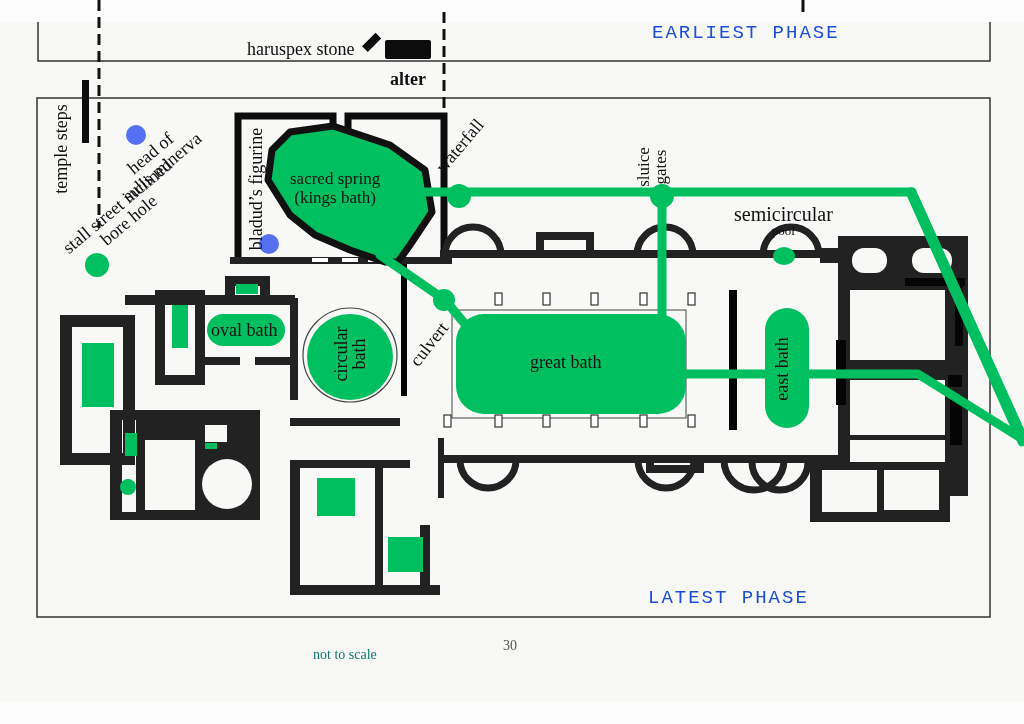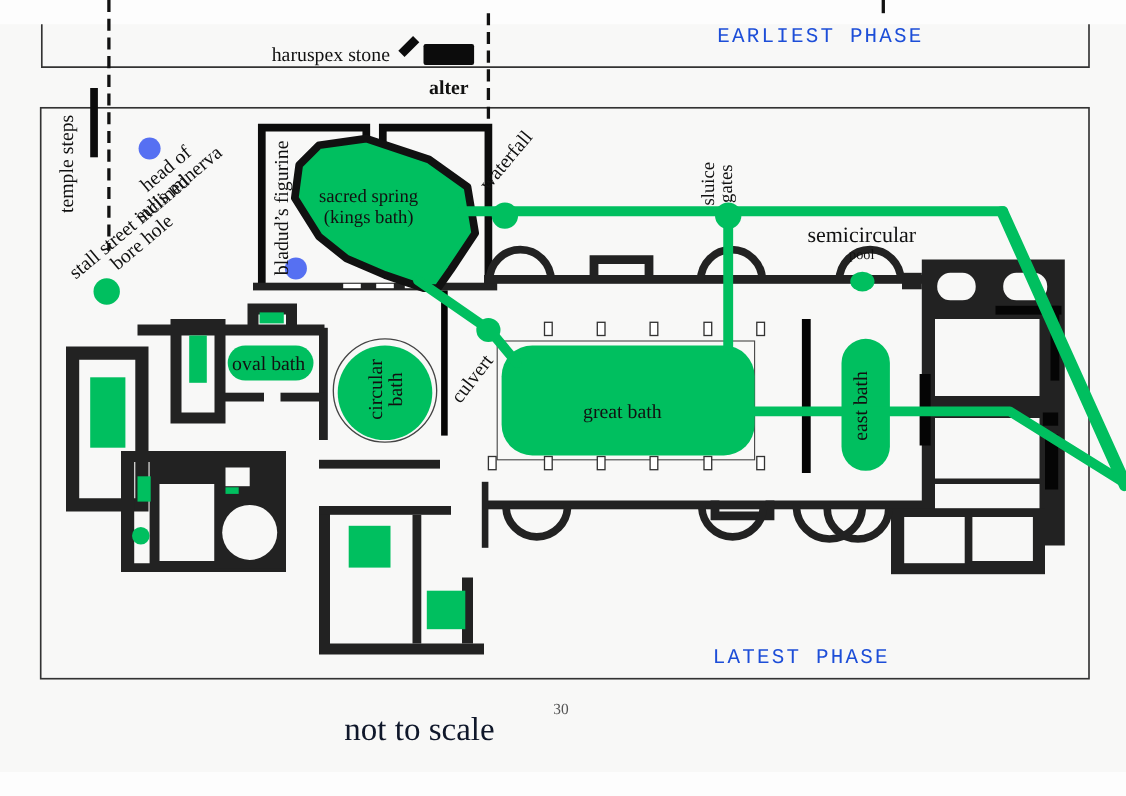--- a/index.html
+++ b/index.html
@@ -7,21 +7,21 @@
       width: 1024px; height: 724px; overflow: hidden; position: relative;
       background: #fdfdfd;
       font-family: "Liberation Serif", serif;
     }
     .page-bg { position: absolute; left: 0; top: 22px; width: 1024px; height: 680px; background: #f8f8f7; }
     .bottom-strip { position: absolute; left: 0; top: 702px; width: 1024px; height: 22px; background: #fdfdfd; }
     svg.plan { position: absolute; left: 0; top: 0; }
     .lbl { position: absolute; color: #111; font-family: "Liberation Serif", serif; white-space: nowrap; line-height: 1; text-align: center; }
     .phase { position: absolute; font-family: Liberation Mono, monospace; color: #1d4ed8; letter-spacing: 2px; font-size: 19px; }
     .pageno { position: absolute; font-family: "Liberation Serif", serif; font-size: 14px; color: #555; }
-    .caption { position: absolute; font-family: "Liberation Serif", serif; font-size: 30px; color: #0f172a; }
+    .caption { position: absolute; font-family: "Liberation Serif", serif; font-size: 14px; color: #0f766e; }
   </style>
 </head>
 <body>
 
 <div class="page-bg"></div>
 <div class="bottom-strip"></div>
 
 <svg class="plan" width="1024" height="724" viewBox="0 0 1024 724">
 
   <g fill="none" stroke="#333" stroke-width="1.5">
@@ -200,18 +200,18 @@
 
 <div class="lbl" style="left:211px; top:321px; font-size:18px;">oval bath</div>
 
 <div style="position:absolute; left:323px; top:336px; transform:rotate(-90deg); transform-origin:center;">
   <div class="lbl" style="position:relative; font-size:18px;">circular</div>
   <div class="lbl" style="position:relative; font-size:18px;">bath</div>
 </div>
 
 <div class="lbl" style="left:404px; top:335px; font-size:18px; transform:rotate(-52deg); transform-origin:center;">culvert</div>
 
-<div class="lbl" style="left:530px; top:353px; font-size:18px;margin-top:12px;">great bath</div>
+<div class="lbl" style="left:530px; top:353px; font-size:18px;">great bath</div>
 
 <div class="lbl" style="left:750px; top:360px; font-size:18px; transform:rotate(-90deg); transform-origin:center;">east bath</div>
 
 <div class="pageno" style="left:503px; top:638px;">30</div>
 <div class="caption" style="left:313px; top:647px;">not to scale</div>
 
 </body></html>

